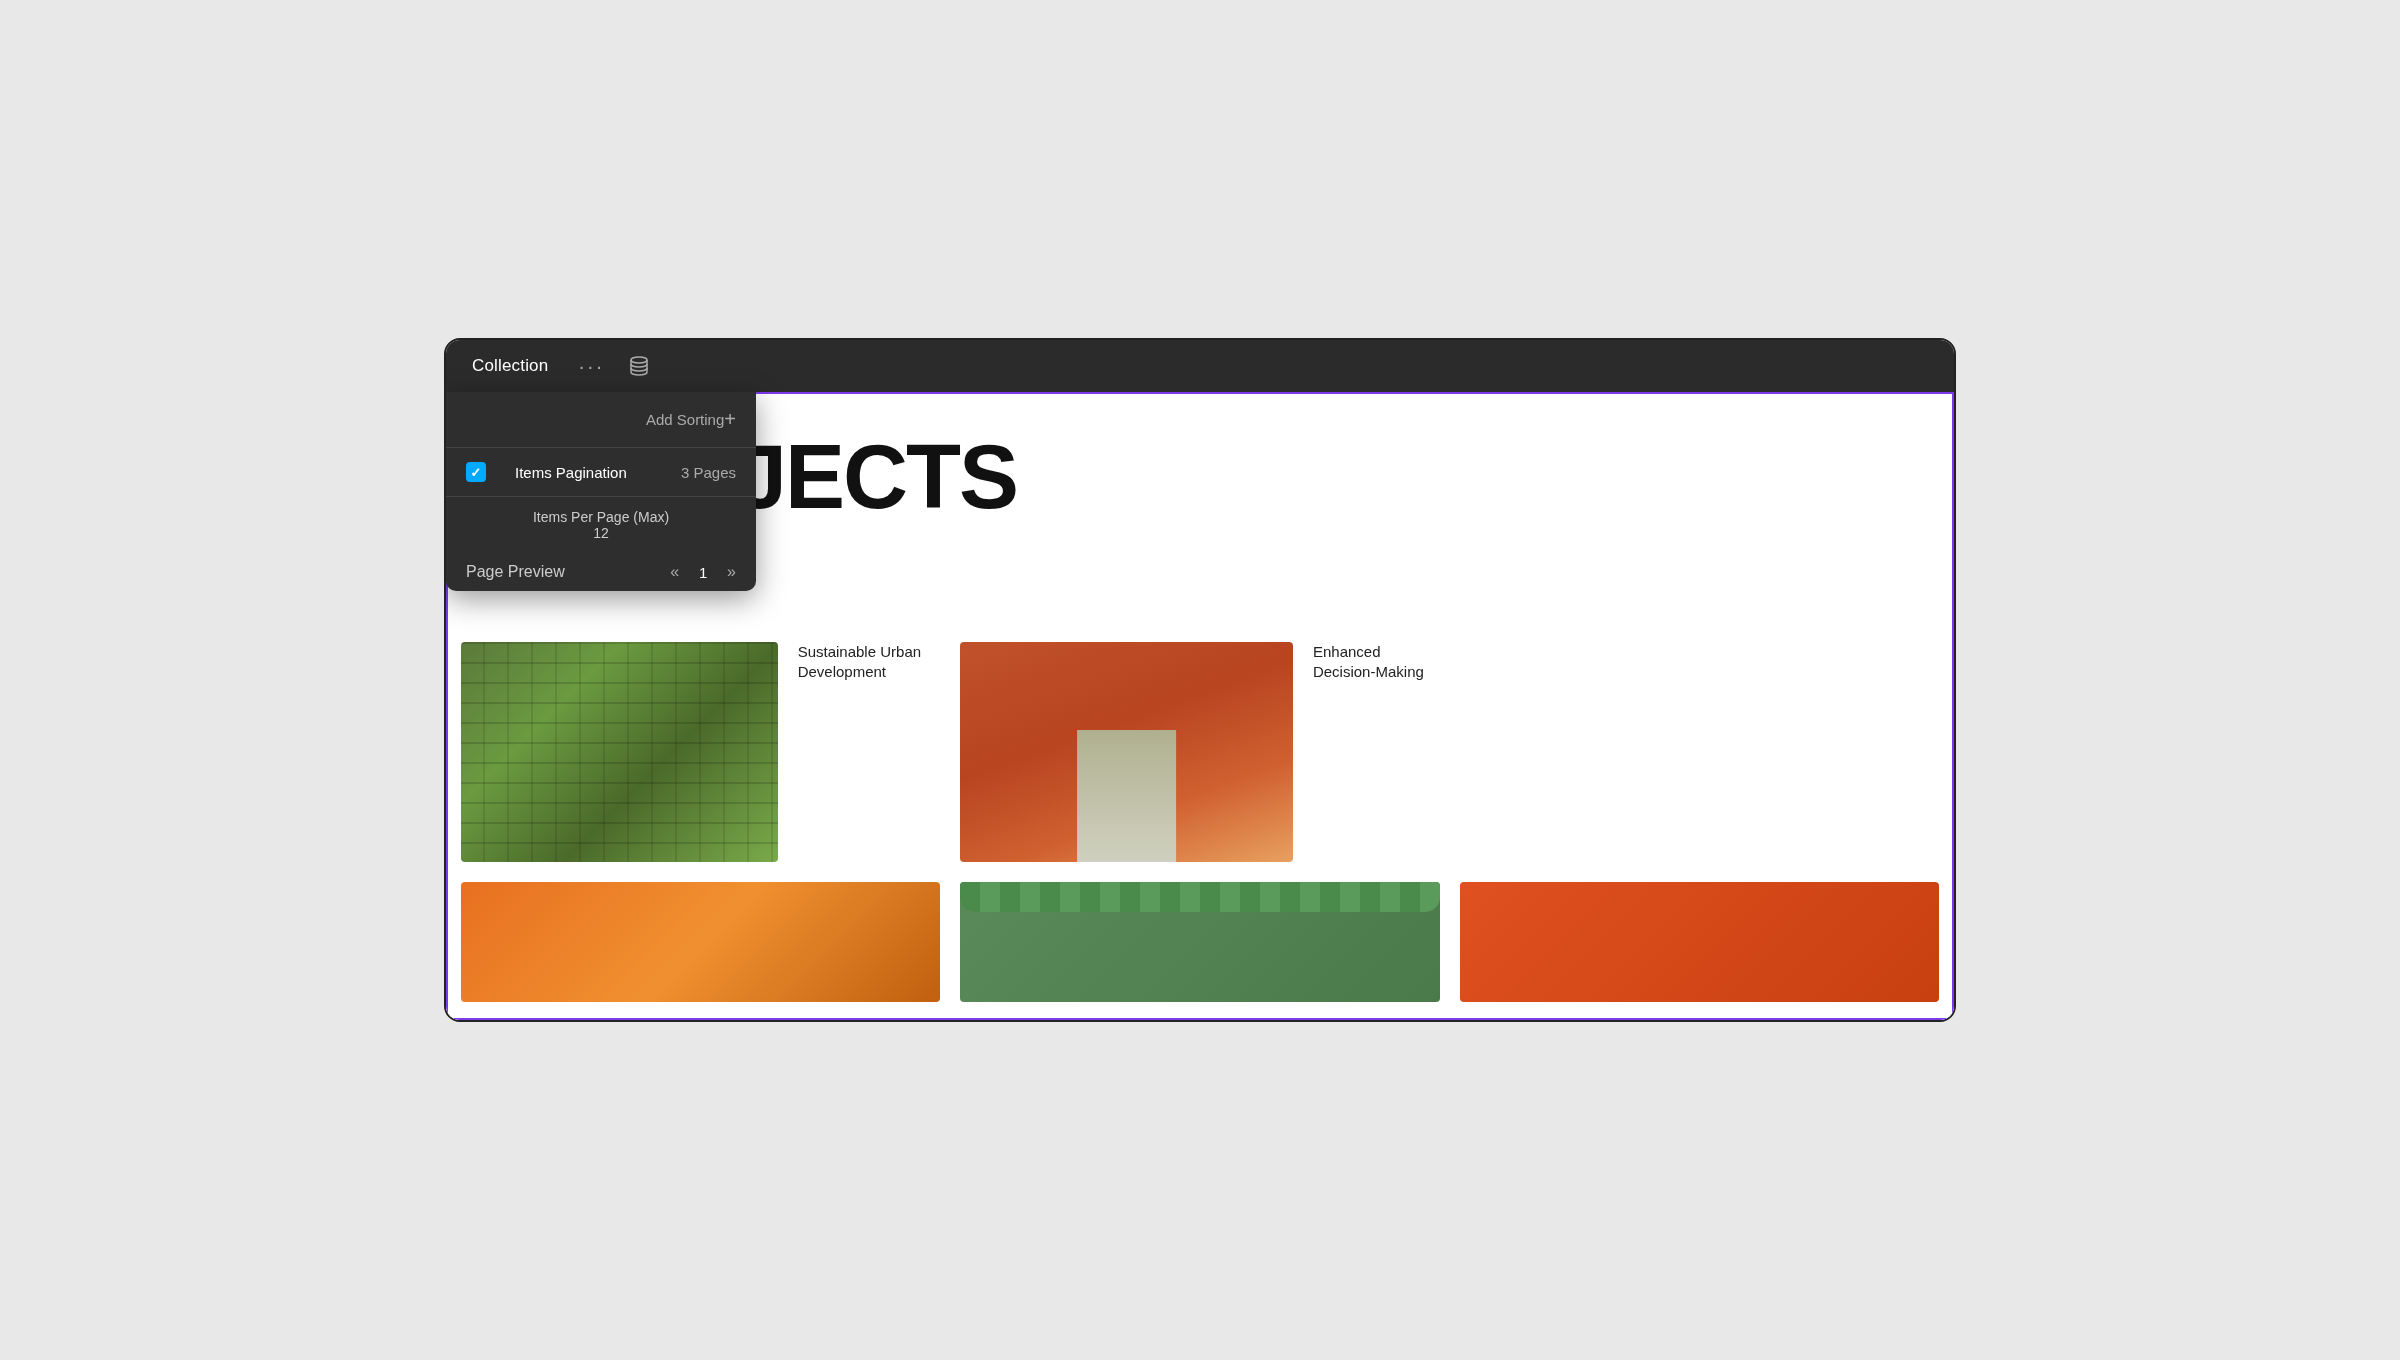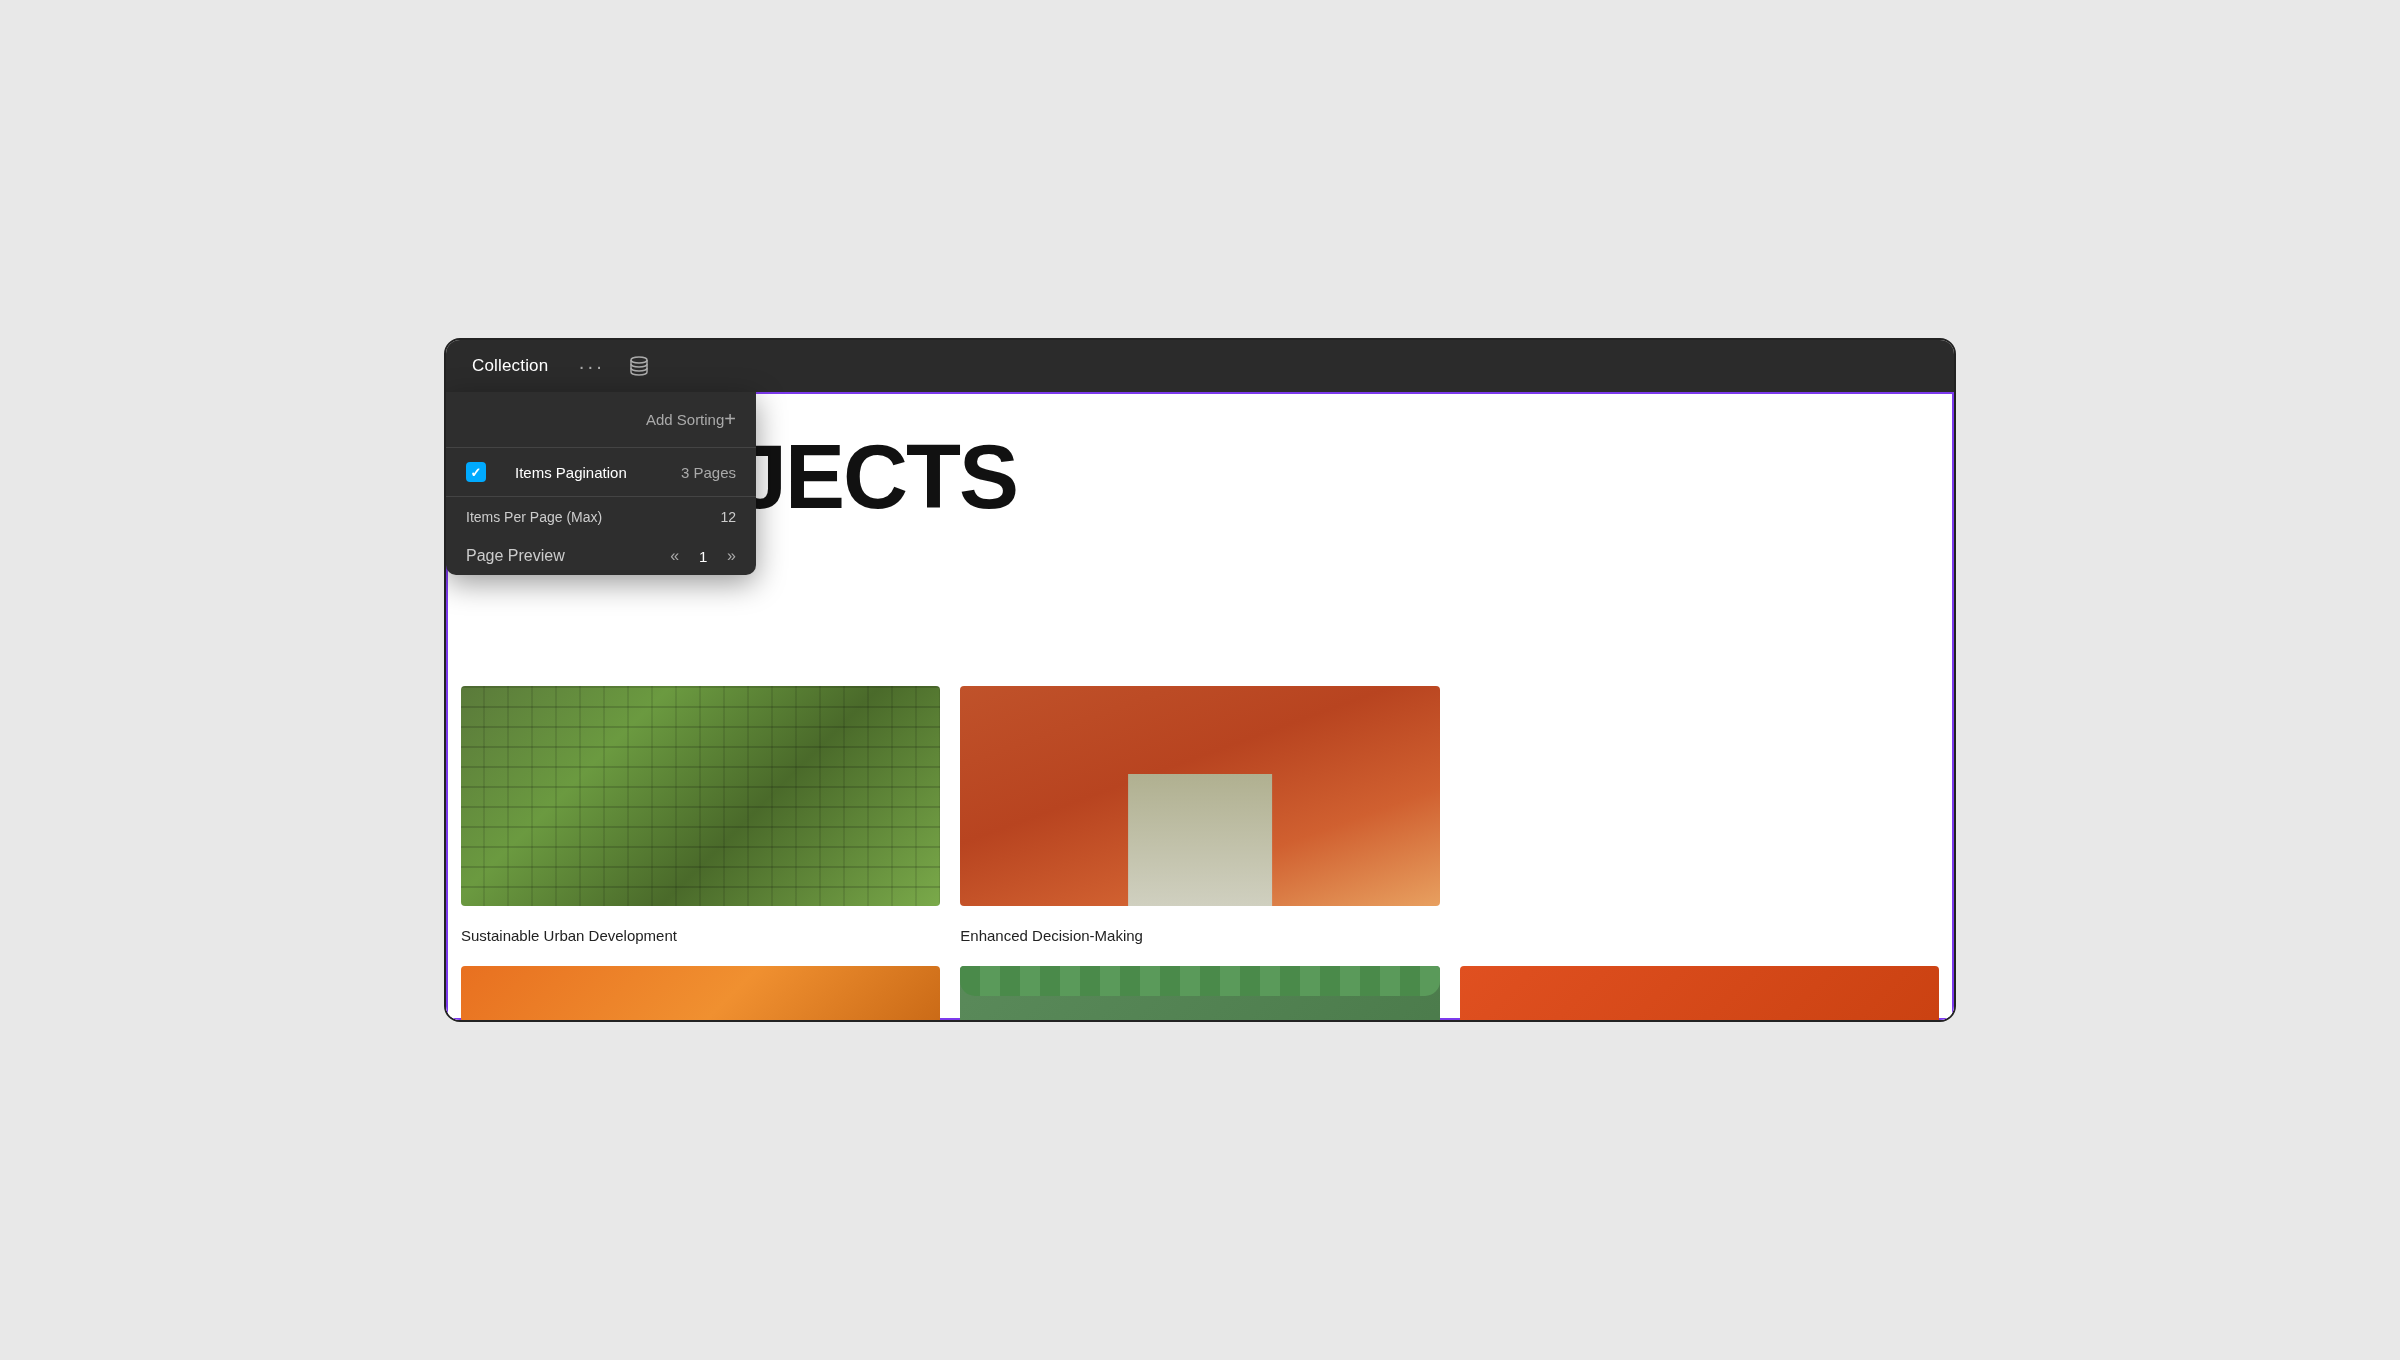--- a/index.html
+++ b/index.html
@@ -97,23 +97,22 @@
       z-index: 1;
     }
     .grid {
       display: grid;
       grid-template-columns: repeat(3, 1fr);
       gap: 20px;
       margin-top: 100px;
     }
     .grid-item {
       display: flex;
-      flex-direction: column;
+      flex-direction: row;
       gap: 20px;
-      margin-top: 44px;
     }
     .grid-item-image {
       width: 100%;
       height: 220px;
       border-radius: 4px;
       overflow: hidden;
       background: #ccc;
     }
     
     .img-stadium {
@@ -255,21 +254,21 @@
       margin-left: 15px;
     }
     .dropdown-item-value {
       color: #aaa;
       font-size: 15px;
     }
     .dropdown-row {
       display: flex;
       align-items: center;
       padding: 12px 20px;
-      justify-content: space-between;
+      flex-direction: column;
     }
     .dropdown-row-label {
       color: #ccc;
       font-size: 14px;
     }
     .dropdown-row-value {
       color: #ccc;
       font-size: 14px;
     }
     .page-preview-row {

